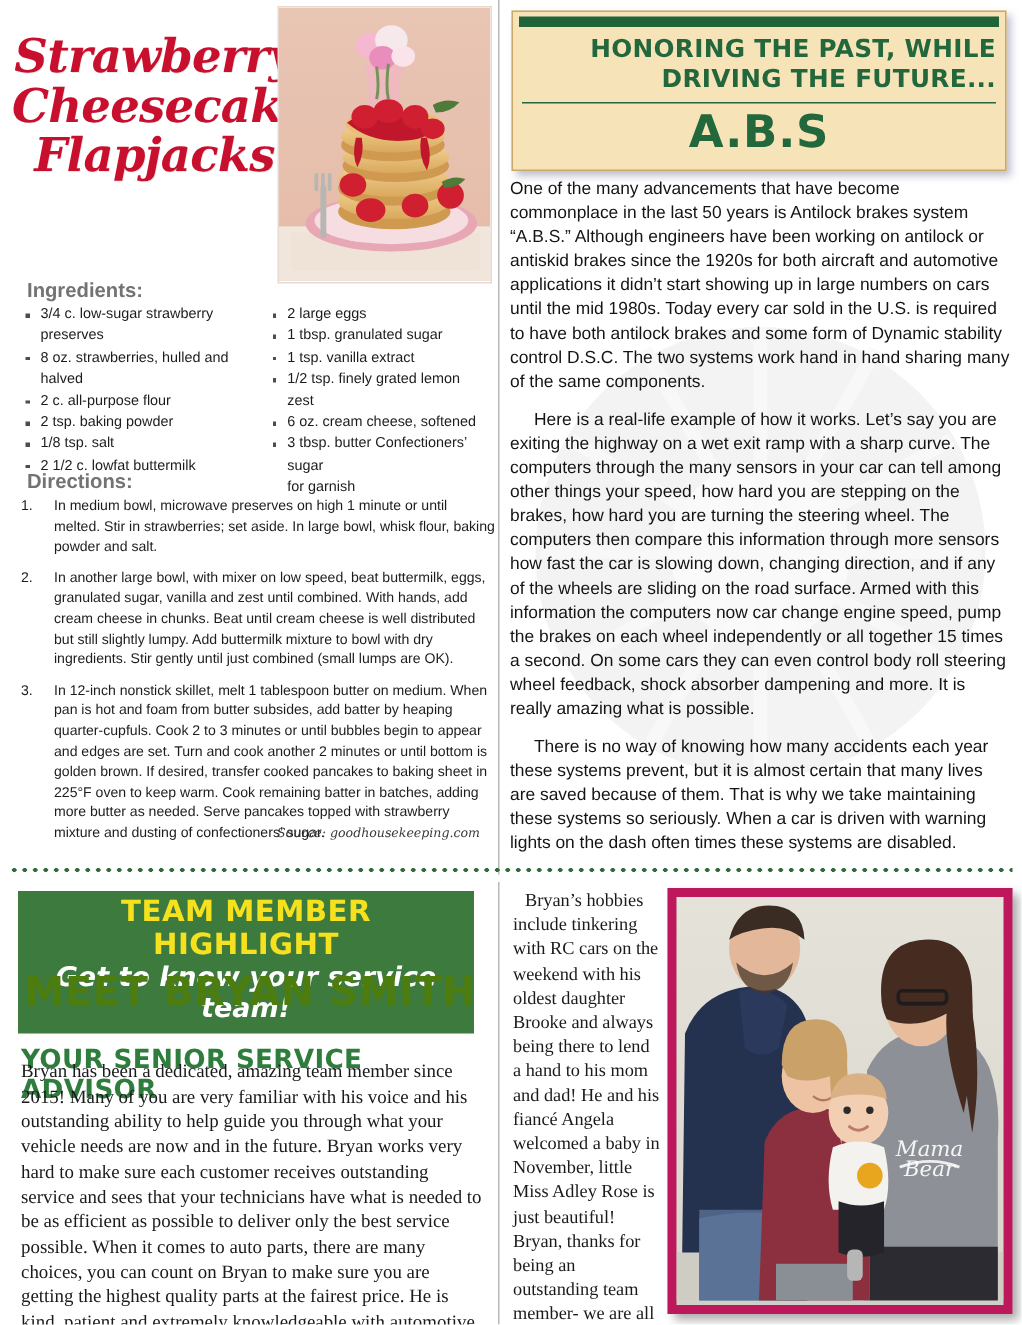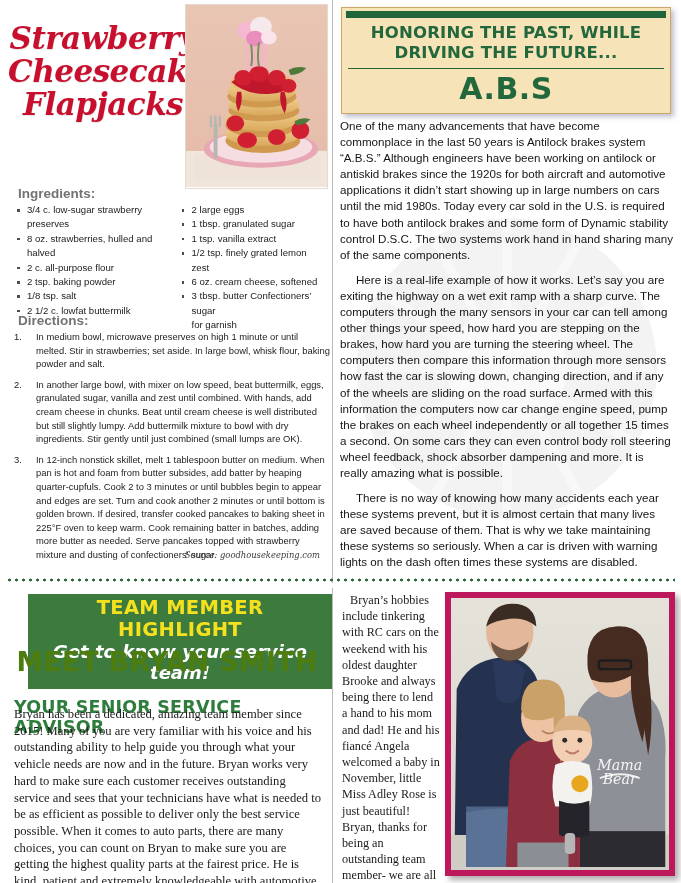--- a/index.html
+++ b/index.html
@@ -129,21 +129,21 @@
     background: #20653a;
     margin: 3px 4px 5px 4px;
   }
   #abs-kicker {
     font-family: "DejaVu Sans", sans-serif;
     font-weight: bold;
     font-size: 16.5px;
     line-height: 20px;
     letter-spacing: 0.2px;
     color: #23673c;
-    text-align: center;
+    text-align: right;
     padding: 0 6px 3px 6px;
   }
   #abs-rule {
     height: 1px; background: #23673c;
     margin: 2px 6px 0 6px;
   }
   #abs-bigtitle {
     font-family: "DejaVu Sans", sans-serif;
     font-weight: bold;
     font-size: 30px;
@@ -190,21 +190,21 @@
     position: absolute; left: 0; top: 588px;
     width: 681px; height: 295px;
   }
   #team-col {
     position: absolute; left: 0; top: 0;
     width: 333px; height: 295px;
     border-right: 1px solid #b9b9b9;
     padding-left: 10px;
   }
   #team-banner {
-    position: absolute; left: 28px; top: 6px;
+    position: absolute; left: 12px; top: 6px;
     width: 304px;
     background: #3d7a3e;
     padding: 3px 6px 6px 6px;
     text-align: center;
   }
   #team-banner-title {
     font-family: "DejaVu Sans", sans-serif;
     font-weight: bold;
     font-size: 19.5px;
     line-height: 22px;

